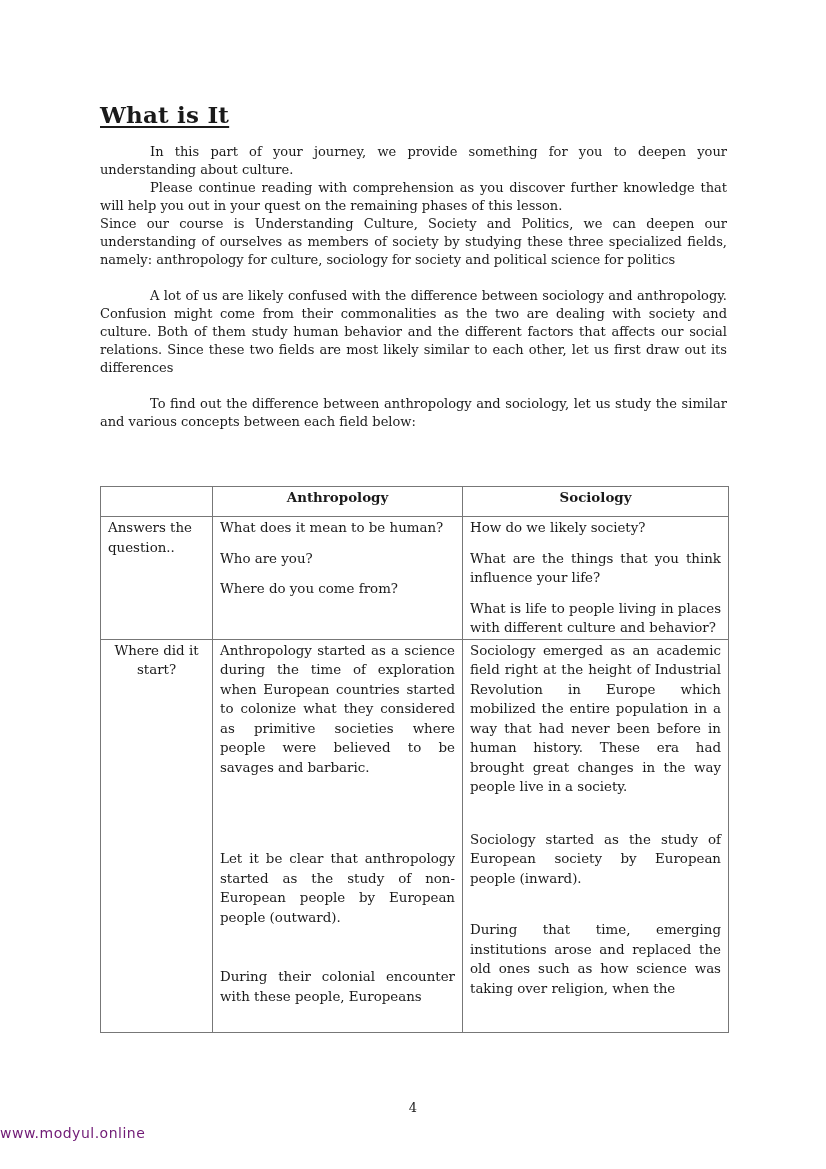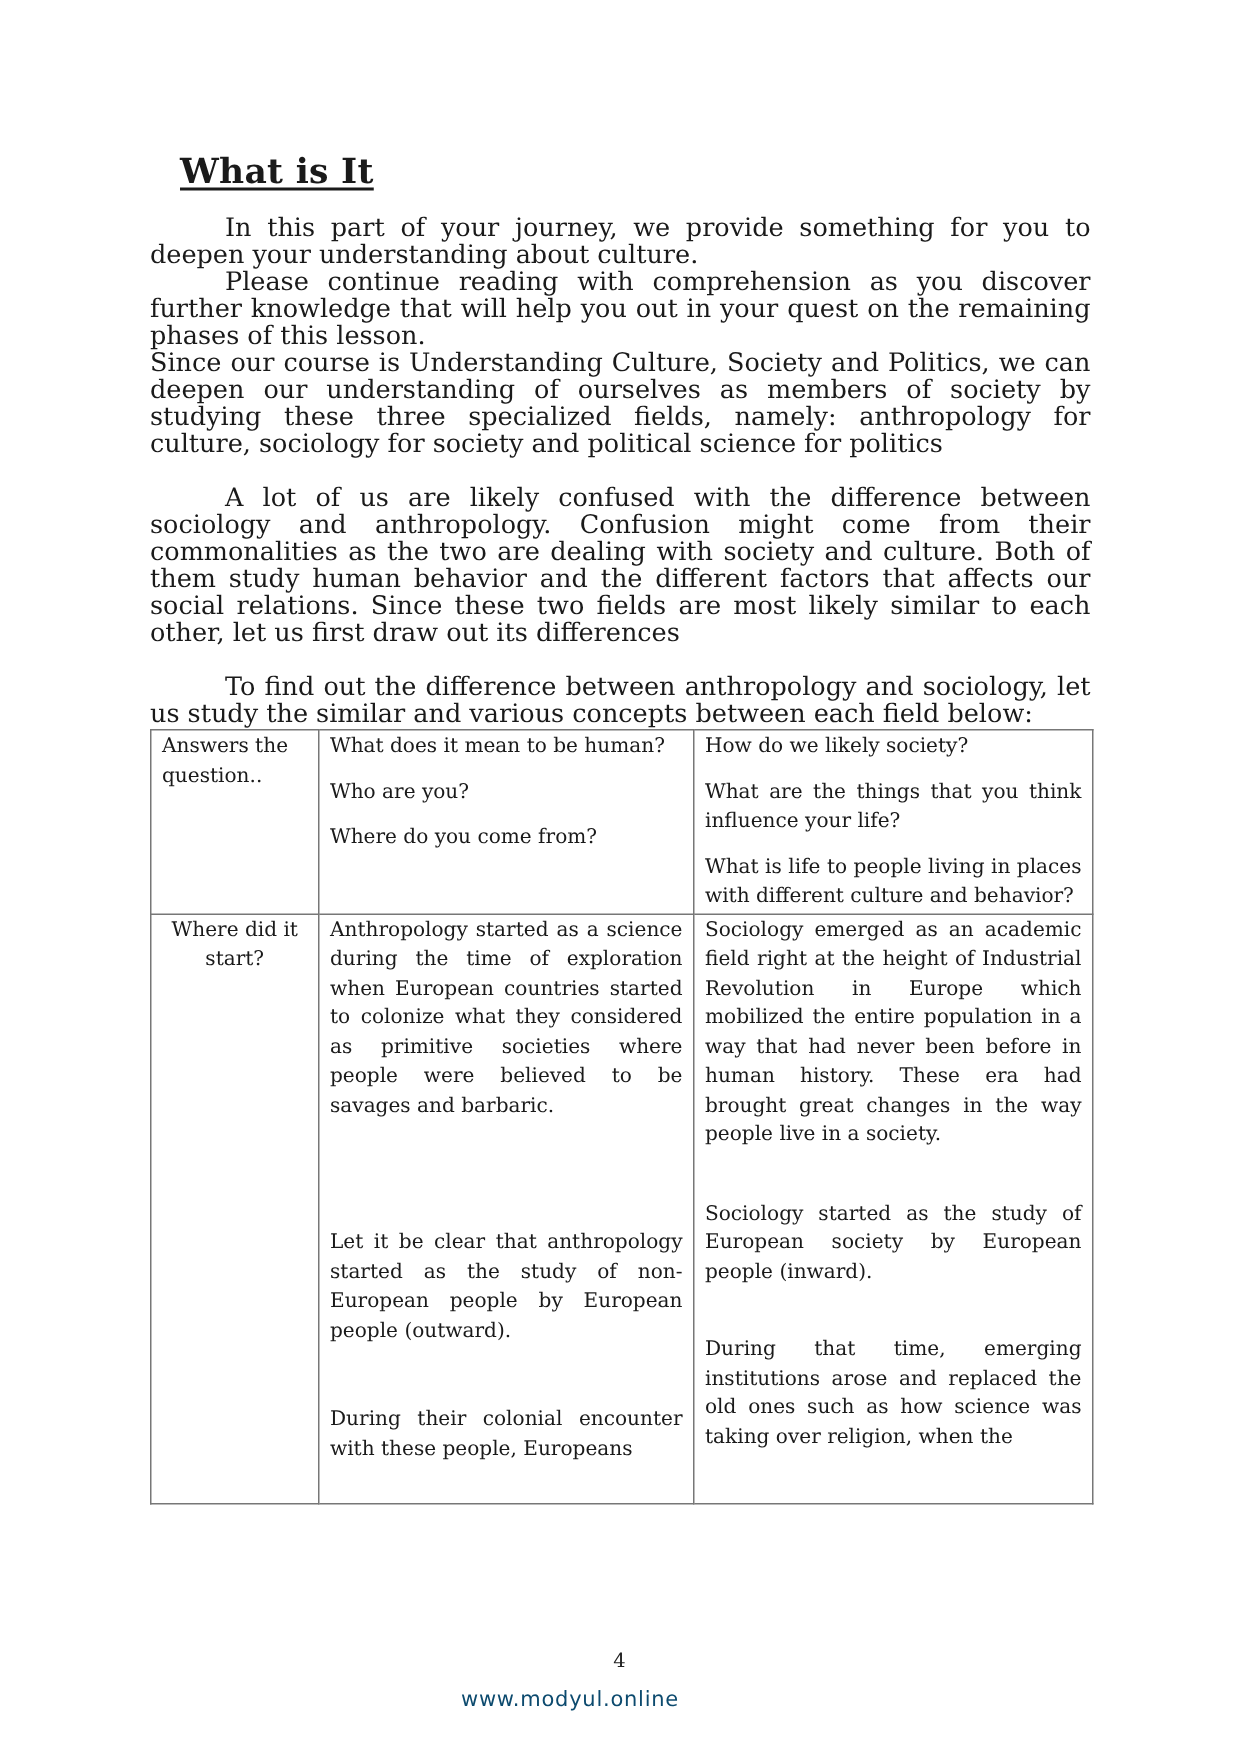--- a/index.html
+++ b/index.html
@@ -1,38 +1,38 @@
 <!DOCTYPE html>
 <html><head>
 <meta charset="utf-8">
 <style>
   html, body { margin: 0; padding: 0; background: #ffffff; }
   body { width: 826px; height: 1169px; position: relative; overflow: hidden;
          font-family: "DejaVu Serif", "Liberation Serif", serif; color: #1a1a1a; }
-  .title { position: absolute; left: 120px; top: 101px; margin: 0;
+  .title { position: absolute; left: 100px; top: 101px; margin: 0;
            font-family: "DejaVu Serif", serif; font-weight: bold; font-size: 23px;
            text-decoration: underline; text-underline-offset: 3px; letter-spacing: 0.2px; }
   .body-text { position: absolute; left: 100px; width: 627px;
-               font-size: 17px; line-height: 18px; text-align: justify; }
+               font-size: 13px; line-height: 18px; text-align: justify; }
   .body-text p { margin: 0; }
   .indent { text-indent: 50px; }
   .gap { height: 18px; }
   table.cmp { position: absolute; left: 100px; top: 486px; width: 628px;
               border-collapse: collapse; table-layout: fixed;
               font-size: 13.4px; line-height: 19.5px; }
   table.cmp td, table.cmp th { border: 1px solid #777; vertical-align: top;
               padding: 1px 7px; text-align: justify; }
   table.cmp th { font-weight: bold; text-align: center; height: 27px; padding-top: 1px;
               vertical-align: top; }
   .cell-p { margin: 0 0 11px 0; }
   .cell-p:last-child { margin-bottom: 0; }
   .page-num { position: absolute; left: 0; width: 826px; top: 1100px; text-align: center;
               font-size: 13px; color: #222; }
-  .watermark { position: absolute; left: 0; width: 760px; top: 1125px; text-align: center;
-              font-family: "DejaVu Sans", sans-serif; font-size: 14px; color: #0c4a6e; letter-spacing: 0.5px; }
+  .watermark { position: absolute; left: 0; width: 760px; top: 1125px; text-align: left;
+              font-family: "DejaVu Sans", sans-serif; font-size: 14px; color: #701a75; letter-spacing: 0.5px; }
 </style>
 </head>
 <body>
 
 <h1 class="title">What is It</h1>
 
 <div class="body-text" style="top:143px;">
   <p class="indent">In this part of your journey, we provide something for you to deepen your understanding about culture.</p>
   <p class="indent">Please continue reading with comprehension as you discover further knowledge that will help you out in your quest on the remaining phases of this lesson.</p>
   <p>Since our course is Understanding Culture, Society and Politics, we can deepen our understanding of ourselves as members of society by studying these three specialized fields, namely: anthropology for culture, sociology for society and political science for politics</p>
@@ -42,20 +42,25 @@
   <p class="indent">To find out the difference between anthropology and sociology, let us study the similar and various concepts between each field below:</p>
 </div>
 
 <table class="cmp">
   <colgroup>
     <col style="width:112px">
     <col style="width:250px">
     <col style="width:266px">
   </colgroup>
   <tbody>
+      <tr>
+    <th></th>
+    <th>Anthropology</th>
+    <th>Sociology</th>
+  </tr>
   <tr style="height:111px;">
     <td style="text-align:left;">Answers the question..</td>
     <td>
       <p class="cell-p" style="margin-bottom:11px;">What does it mean to be human?</p>
       <p class="cell-p">Who are you?</p>
       <p class="cell-p">Where do you come from?</p>
     </td>
     <td>
       <p class="cell-p">How do we likely society?</p>
       <p class="cell-p">What are the things that you think influence your life?</p>

